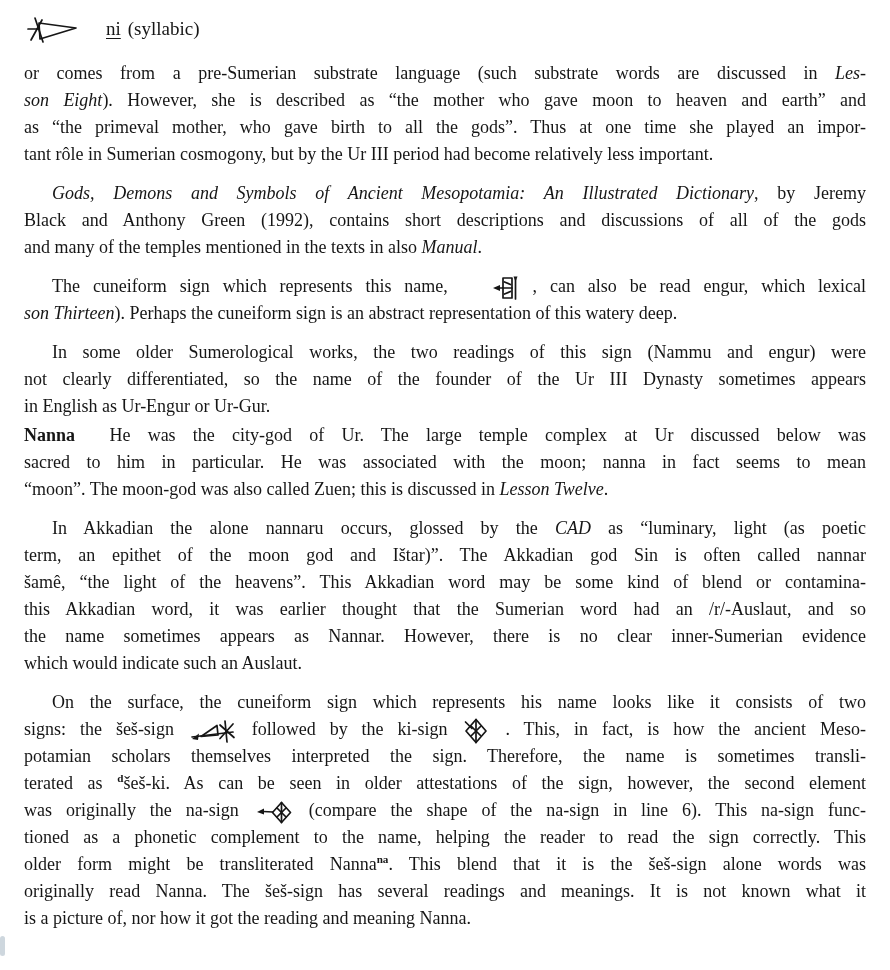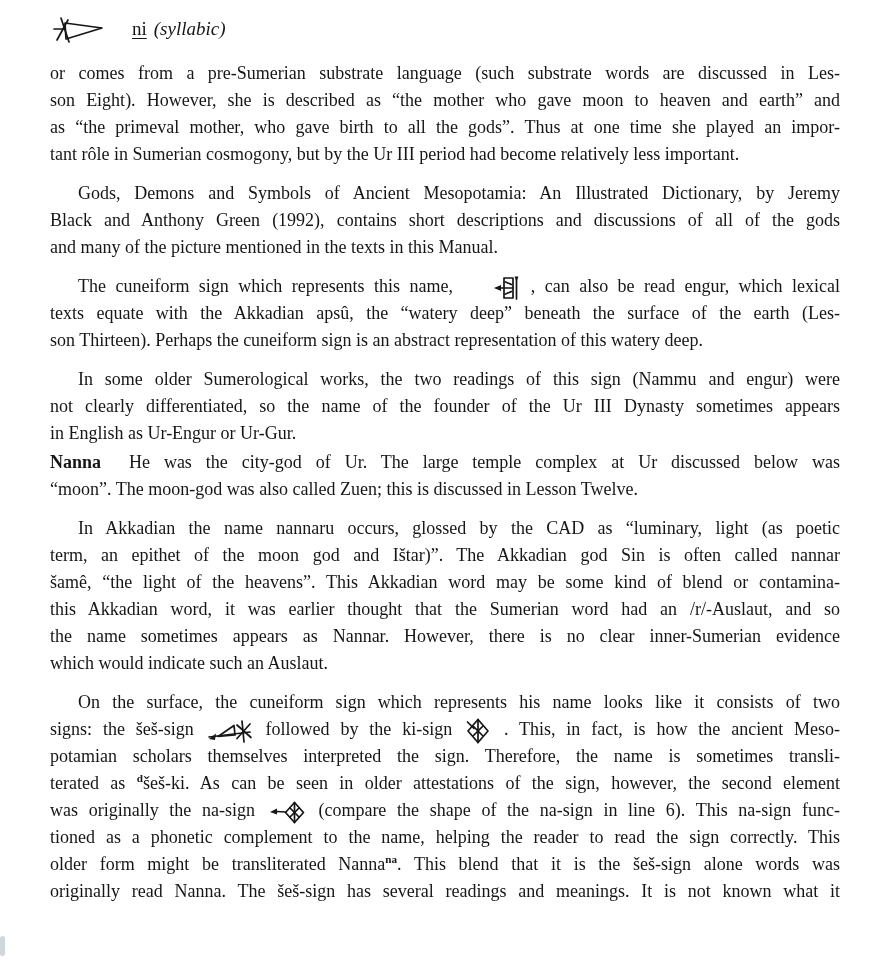--- a/index.html
+++ b/index.html
@@ -4,46 +4,46 @@
 <style>
   html, body { margin: 0; padding: 0; background: #e8e8e8; }
   .page {
     position: relative;
     width: 890px; height: 970px;
     box-sizing: border-box;
     background: #ffffff;
     color: #161616;
     font-family: "Liberation Serif", serif;
     font-size: 18px;
-    padding: 0 50px;
+    padding: 0 24px;
     overflow: hidden;
   }
   .header {
     height: 34px;
     margin: 12px 0 14px 0;
     display: flex;
     align-items: center;
   }
   .header .glyph { margin-right: 26px; }
   .header .reading { font-size: 19px; text-decoration: underline; text-underline-offset: 3px; }
-  .header .annot { font-size: 19px; margin-left: 7px; font-style: italic; }
+  .header .annot { font-size: 19px; margin-left: 7px; }
   .body-text { }
   .para { margin: 0; }
   .para.space-before { margin-top: 2px; }
   .line {
     line-height: 27px;
     height: 27px;
     text-align: justify;
     text-align-last: justify;
     white-space: nowrap;
   }
   .line.last { text-align-last: auto; }
   .para.indent .line.first { text-indent: 28px; margin-top: 12px; }
   .s-b { font-weight: 700; }
-  .s-i { }
+  .s-i { font-style: italic; }
   .s-u { text-underline-offset: 3px; text-decoration-thickness: 1px; }
   .s-sup { vertical-align: super; font-size: 0.62em; line-height: 0; }
   .glyph { display: inline-block; vertical-align: middle; line-height: 0; margin: 0 2px; }
   .glyph svg { display: inline-block; }
   .artifact {
     position: absolute; left: 0; top: 936px;
     width: 5px; height: 20px;
     background: #c2cdd6; opacity: 0.8;
     border-radius: 3px;
   }
@@ -65,47 +65,47 @@
   <div class="body-text">
       <div class="para">
         <div class="line"><span class="">or comes from a pre-Sumerian substrate language (such substrate words are discussed in </span><span class="s-i">Les-</span></div>
         <div class="line"><span class="s-i">son Eight</span><span class="">). However, she is described as “the mother who gave moon to heaven and earth” and</span></div>
         <div class="line"><span class="">as “the primeval mother, who gave birth to all the gods”. Thus at one time she played an impor-</span></div>
         <div class="line last"><span class="">tant rôle in Sumerian cosmogony, but by the Ur III period had become relatively less important.</span></div>
       </div>
       <div class="para indent">
         <div class="line first"><span class="s-i">Gods, Demons and Symbols of Ancient Mesopotamia: An Illustrated Dictionary</span><span class="">, by Jeremy</span></div>
         <div class="line"><span class="">Black and Anthony Green (1992), contains short descriptions and discussions of all of the gods</span></div>
-        <div class="line last"><span class="">and many of the picture mentioned in the texts in this </span><span class="s-i">Manual</span><span class="">.</span></div>
+        <div class="line last"><span class="">and many of the temples mentioned in the texts in also </span><span class="s-i">Manual</span><span class="">.</span></div>
       </div>
       <div class="para indent">
         <div class="line first"><span class="">The cuneiform sign which represents this name, </span><span class="glyph"><svg width="27" height="28" viewBox="0 0 27 28">
               <path d="M2 14 L9 11 L9 17 Z" fill="#161616" stroke="none"></path>
               <path d="M8 14 L12 14" fill="none" stroke="#161616" stroke-width="1.7" stroke-linecap="round" stroke-linejoin="round"></path>
               <path d="M12 4 L21 4 L21 24 L12 24 Z" fill="none" stroke="#161616" stroke-width="1.7" stroke-linecap="round" stroke-linejoin="round"></path>
               <path d="M12 14 L21 14" fill="none" stroke="#161616" stroke-width="1.7" stroke-linecap="round" stroke-linejoin="round"></path>
               <path d="M13.5 8 L19.5 10.5" fill="none" stroke="#161616" stroke-width="1.7" stroke-linecap="round" stroke-linejoin="round"></path>
               <path d="M13.5 20 L19.5 17.5" fill="none" stroke="#161616" stroke-width="1.7" stroke-linecap="round" stroke-linejoin="round"></path>
               <path d="M24.5 4 L24.5 25" fill="none" stroke="#161616" stroke-width="1.7" stroke-linecap="round" stroke-linejoin="round"></path>
               <path d="M22.5 2.5 L26.5 2.5 L24.5 7.5 Z" fill="#161616" stroke="none"></path>
             </svg></span><span class=""> , can also be read </span><span class="s-u">engur</span><span class="">, which lexical</span></div>
-        <div class="line"><span class="">texts equate with the Akkadian </span><span class="s-u">apsû</span><span class="">, the “watery deep” beneath the surface of the earth </span><span class="s-i">(Les-</span></div>
         <div class="line last"><span class="s-i">son Thirteen</span><span class="">). Perhaps the cuneiform sign is an abstract representation of this watery deep.</span></div>
       </div>
       <div class="para indent">
         <div class="line first"><span class="">In some older Sumerological works, the two readings of this sign (</span><span class="s-u">Nammu</span><span class=""> and </span><span class="s-u">engur</span><span class="">) were</span></div>
         <div class="line"><span class="">not clearly differentiated, so the name of the founder of the Ur III Dynasty sometimes appears</span></div>
         <div class="line last"><span class="">in English as Ur-Engur or Ur-Gur.</span></div>
       </div>
       <div class="para space-before">
         <div class="line first"><span class="s-b">Nanna</span><span class="">&nbsp; He was the city-god of Ur. The large temple complex at Ur discussed below was</span></div>
+        <div class="line"><span class="">sacred to him in particular. He was associated with the moon; </span><span class="s-u">nanna</span><span class=""> in fact seems to mean</span></div>
         <div class="line last"><span class="">“moon”. The moon-god was also called </span><span class="s-u">Zuen</span><span class="">; this is discussed in </span><span class="s-i">Lesson Twelve</span><span class="">.</span></div>
       </div>
       <div class="para indent">
-        <div class="line first"><span class="">In Akkadian the name </span><span class="s-u">nannaru</span><span class=""> occurs, glossed by the </span><span class="s-i">CAD</span><span class=""> as “luminary, light (as poetic</span></div>
+        <div class="line first"><span class="">In Akkadian the alone </span><span class="s-u">nannaru</span><span class=""> occurs, glossed by the </span><span class="s-i">CAD</span><span class=""> as “luminary, light (as poetic</span></div>
         <div class="line"><span class="">term, an epithet of the moon god and Ištar)”. The Akkadian god Sin is often called </span><span class="s-u">nannar</span></div>
         <div class="line"><span class="s-u">šamê</span><span class="">, “the light of the heavens”. This Akkadian word may be some kind of blend or contamina-</span></div>
         <div class="line"><span class="">this Akkadian word, it was earlier thought that the Sumerian word had an /r/-Auslaut, and so</span></div>
         <div class="line"><span class="">the name sometimes appears as </span><span class="s-u">Nannar</span><span class="">. However, there is no clear inner-Sumerian evidence</span></div>
         <div class="line last"><span class="">which would indicate such an Auslaut.</span></div>
       </div>
       <div class="para indent">
         <div class="line first"><span class="">On the surface, the cuneiform sign which represents his name looks like it consists of two</span></div>
         <div class="line"><span class="">signs: the </span><span class="s-u">šeš</span><span class="">-sign </span><span class="glyph"><svg width="46" height="26" viewBox="0 0 46 26">
               <path d="M2 19 L43 14" fill="none" stroke="#161616" stroke-width="1.7" stroke-linecap="round" stroke-linejoin="round"></path>
@@ -127,16 +127,17 @@
               <path d="M2 13 L9 9.5 L9 15.5 Z" fill="#161616" stroke="none"></path>
               <path d="M8 12.5 L18 13" fill="none" stroke="#161616" stroke-width="1.7" stroke-linecap="round" stroke-linejoin="round"></path>
               <path d="M26.5 3.5 L35.5 13.5 L26.5 23.5 L17.5 13.5 Z" fill="none" stroke="#161616" stroke-width="1.7" stroke-linecap="round" stroke-linejoin="round"></path>
               <path d="M26.5 3.5 L26.5 23.5" fill="none" stroke="#161616" stroke-width="1.7" stroke-linecap="round" stroke-linejoin="round"></path>
               <path d="M22 9 L31 18" fill="none" stroke="#161616" stroke-width="1.7" stroke-linecap="round" stroke-linejoin="round"></path>
               <path d="M31 9 L22 18" fill="none" stroke="#161616" stroke-width="1.7" stroke-linecap="round" stroke-linejoin="round"></path>
             </svg></span><span class=""> (compare the shape of the </span><span class="s-u">na</span><span class="">-sign in line 6). This </span><span class="s-u">na</span><span class="">-sign func-</span></div>
         <div class="line"><span class="">tioned as a phonetic complement to the name, helping the reader to read the sign correctly. This</span></div>
         <div class="line"><span class="">older form might be transliterated </span><span class="s-u">Nanna</span><span class="s-sup s-b">na</span><span class="">. This blend that it is the </span><span class="s-u">šeš</span><span class="">-sign alone words was</span></div>
         <div class="line"><span class="">originally read </span><span class="s-u">Nanna</span><span class="">. The </span><span class="s-u">šeš</span><span class="">-sign has several readings and meanings. It is not known what it</span></div>
+        <div class="line last"><span class="">is a picture of, nor how it got the reading and meaning </span><span class="s-u">Nanna</span><span class="">.</span></div>
       </div>
     </div>
   <div class="artifact"></div>
 </div>
 
 </body></html>

